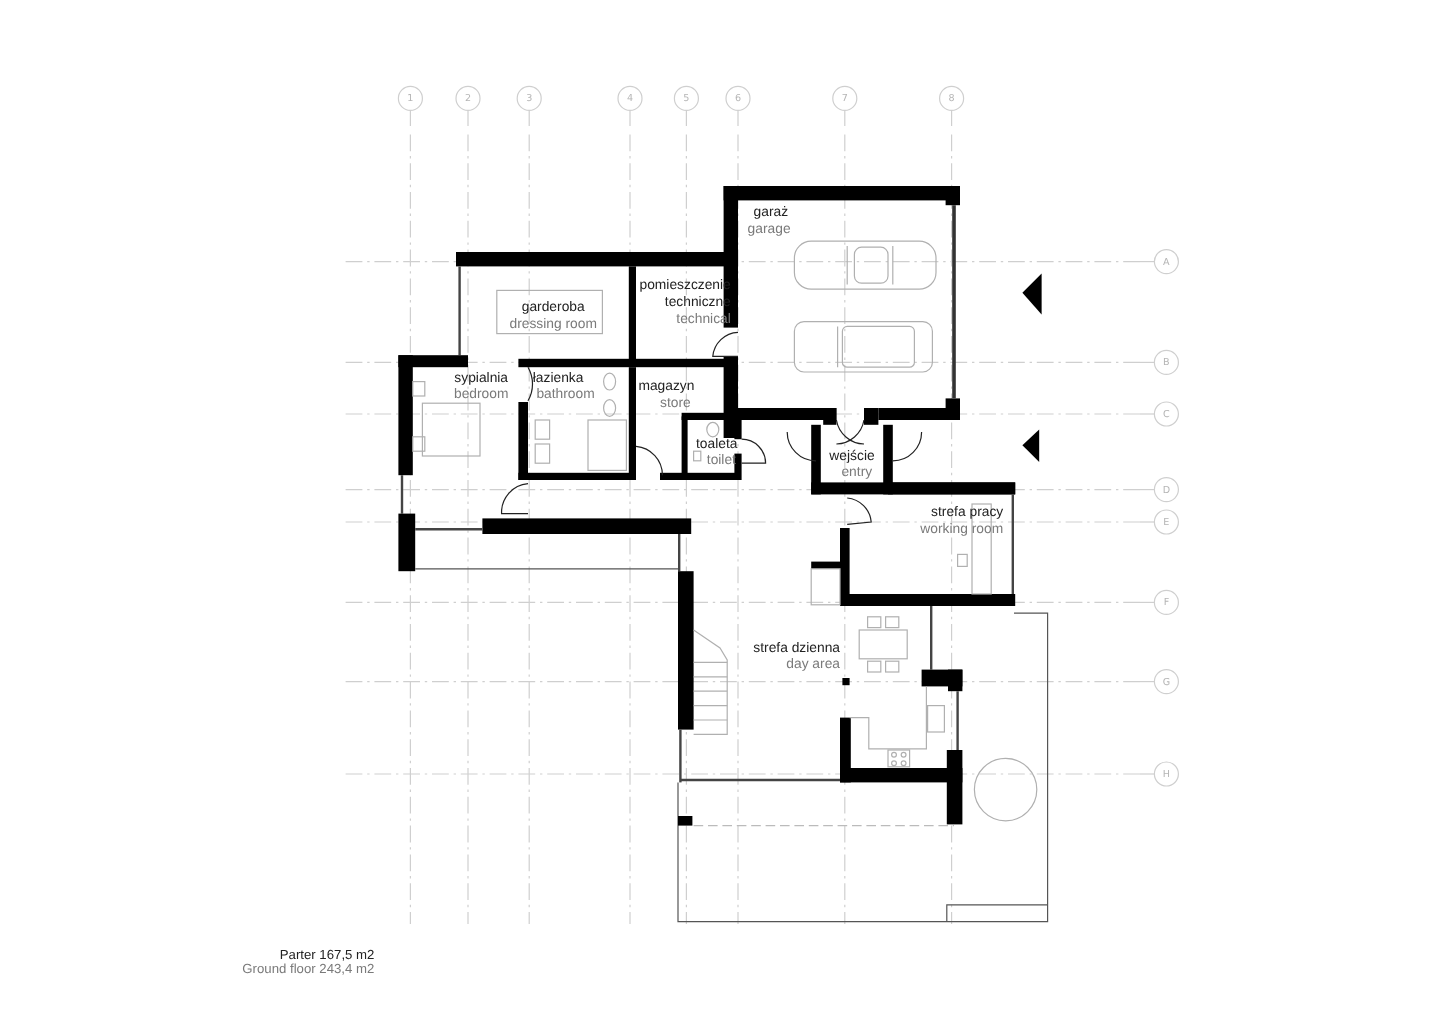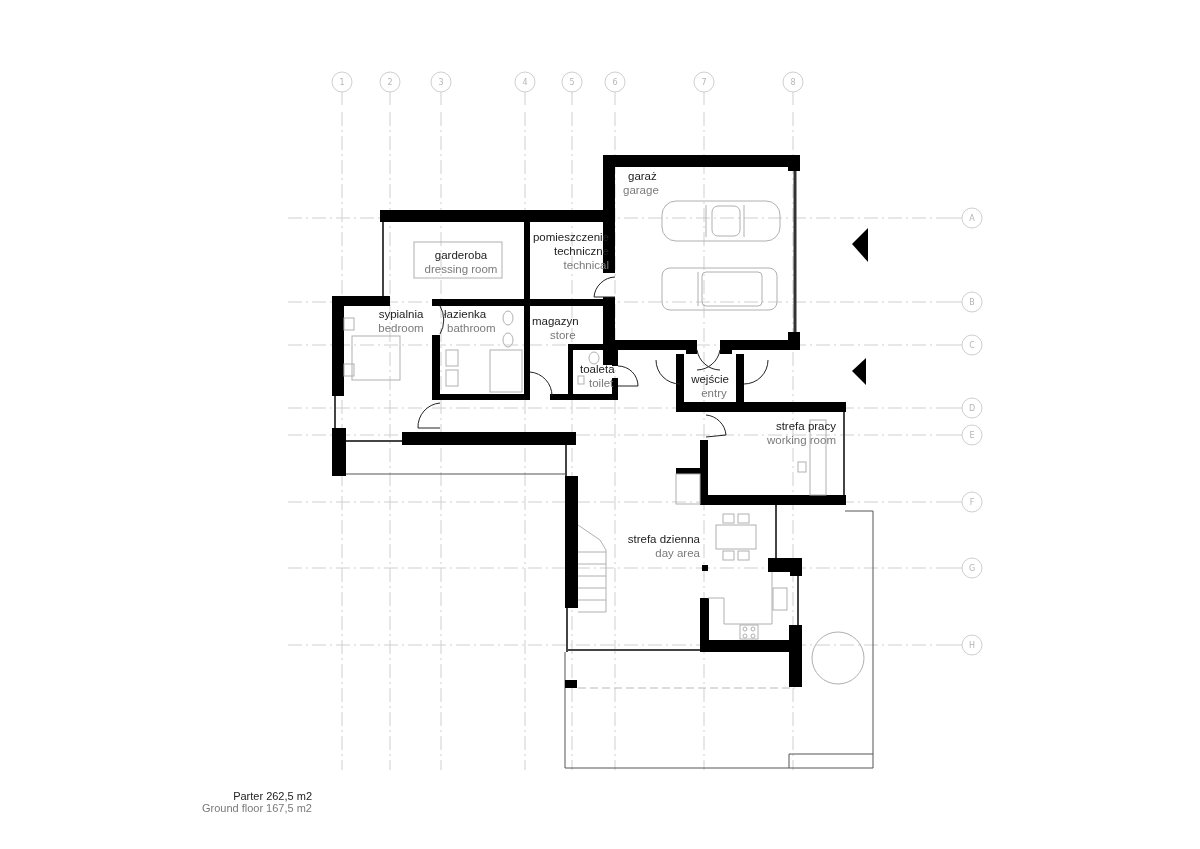--- a/index.html
+++ b/index.html
@@ -309,15 +309,15 @@
     <text class="lbl-pl" x="836" y="430" text-anchor="end">strefa pracy</text>
     <text class="lbl-en" x="836" y="444" text-anchor="end">working room</text>
   </g>
   <g>
     <text class="lbl-pl" x="700" y="543" text-anchor="end">strefa dzienna</text>
     <text class="lbl-en" x="700" y="557" text-anchor="end">day area</text>
   </g>
 </svg>
 
 <div class="caption" style="left:150px; top:790px; width:162px;">
-  <div class="pl">Parter 262,5 m2</div>
-  <div class="en">Ground floor 167,5 m2</div>
+  <div class="pl">Parter 167,5 m2</div>
+  <div class="en">Ground floor 243,4 m2</div>
 </div>
 
 </body></html>

